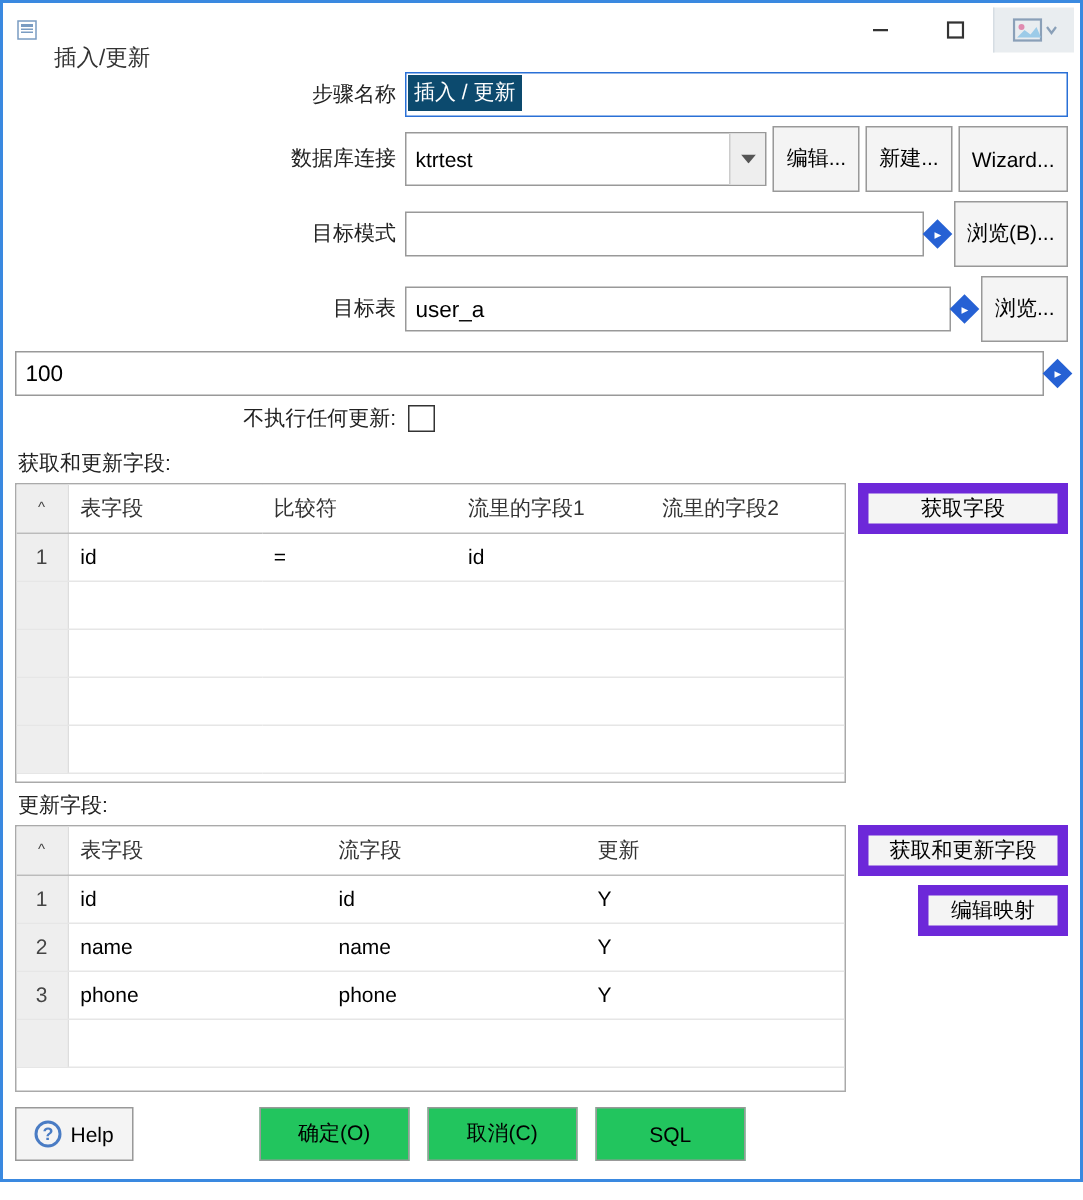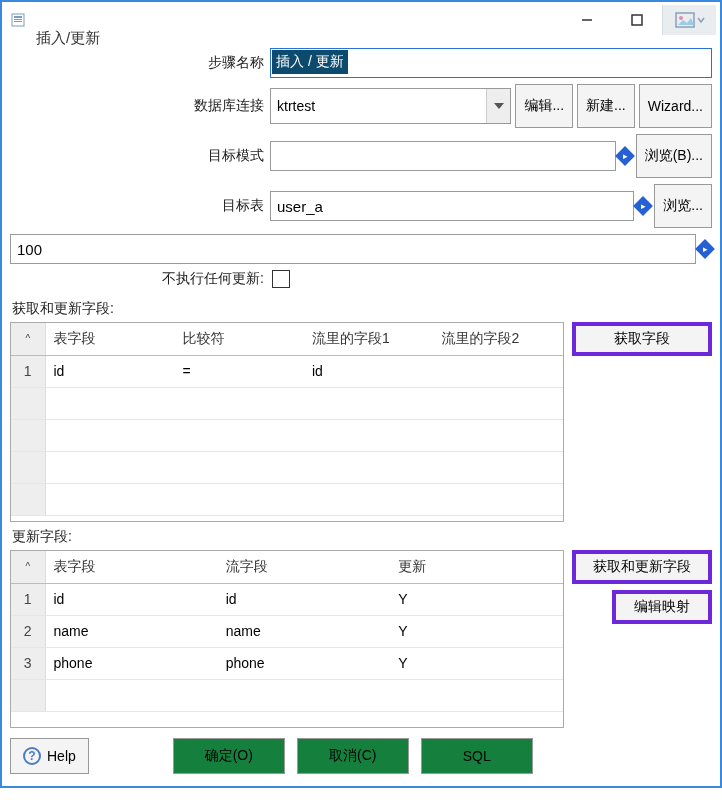--- a/index.html
+++ b/index.html
@@ -20,32 +20,32 @@
     .select-box { display: flex; align-items: center; height: 36px; border: 1px solid #999; background: #fff; padding: 0 6px; flex: 1; position: relative; }
     .select-arrow { position: absolute; right: 0; top: 0; width: 24px; height: 100%; display: flex; align-items: center; justify-content: center; border-left: 1px solid #ccc; background: #eee; }
     .btn { height: 44px; padding: 0 8px; border: 1px solid #999; background: #f4f4f4; margin-left: 4px; font-size: 14px; display: flex; align-items: center; cursor: default; }
     .diamond { width: 14px; height: 14px; background: #2661d4; transform: rotate(45deg); display: flex; align-items: center; justify-content: center; margin-left: 2px; flex-shrink: 0; }
     .diamond::after { content: "▸"; color: #fff; font-size: 9px; transform: rotate(-45deg); }
     .checkbox { width: 18px; height: 18px; border: 1px solid #333; background: #fff; margin-left: 2px; }
     .section-label { padding: 6px 2px 4px 2px; color: #222; }
     .table-area { display: flex; gap: 8px; }
     .table-wrap { flex: 1; border: 1px solid #aaa; background: #fff; overflow: hidden; }
     .side-btns { display: flex; flex-direction: column; width: 140px; gap: 6px; }
-    .side-btn { height: 34px; border: 4px solid #6d28d9; background: #f4f4f4; display: flex; align-items: center; justify-content: center; }
+    .side-btn { height: 34px; border: 7px solid #6d28d9; background: #f4f4f4; display: flex; align-items: center; justify-content: center; }
     table { width: 100%; border-collapse: collapse; table-layout: fixed; }
     th, td { text-align: left; padding: 6px 8px; font-weight: normal; border-bottom: 1px solid #e6e6e6; height: 32px; }
     th { border-bottom: 1px solid #bbb; color: #333; background: #fff; }
     th:first-child, td:first-child { width: 34px; background: #eee; color: #444; text-align: center; border-right: 1px solid #ddd; }
     th:first-child { background: #eee; }
     .corner { background: #eee; font-size: 10px; }
     tr.empty td { color: transparent; }
     .footer { display: flex; align-items: center; padding: 10px 8px 12px 8px; gap: 12px; }
     .help-btn { display: flex; align-items: center; gap: 6px; height: 36px; padding: 0 12px; border: 1px solid #999; background: #f4f4f4; }
     .help-icon { width: 18px; height: 18px; border: 2px solid #4a7cc4; border-radius: 50%; display: flex; align-items: center; justify-content: center; font-size: 12px; color: #4a7cc4; font-weight: bold; }
-    .footer-btn { height: 36px; width: 112px; border: 1px solid #999; background: #15803d; display: flex; align-items: center; justify-content: center; }
+    .footer-btn { height: 36px; width: 100px; border: 1px solid #999; background: #22c55e; display: flex; align-items: center; justify-content: center; }
     .watermark { position: relative; font-size: 11px; color: #c8c8c8; margin-left: auto; padding-right: 8px; }
   </style>
 </head>
 <body>
 
 <div class="window">
   <div class="titlebar">
     <span class="title-icon">
       <svg viewBox="0 0 18 18">
           <rect x="2" y="3" width="12" height="12" fill="#fff" stroke="#7a9cc2"></rect>

